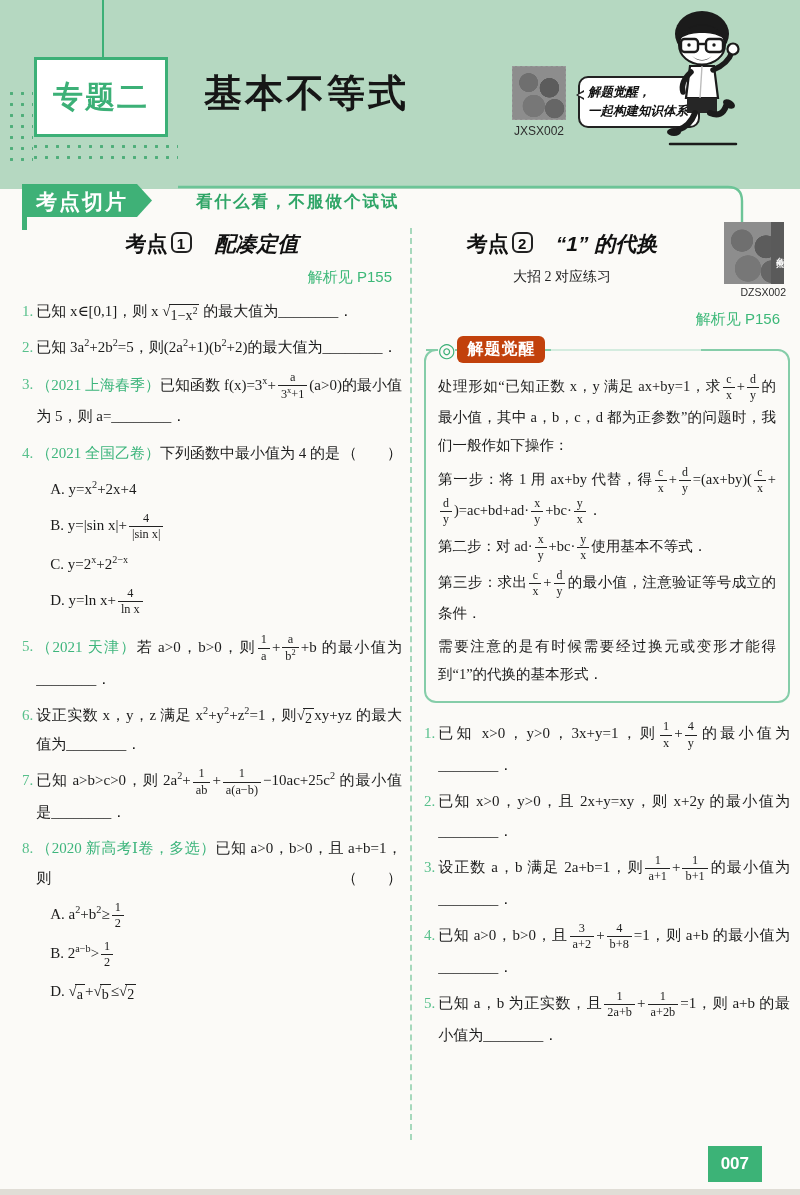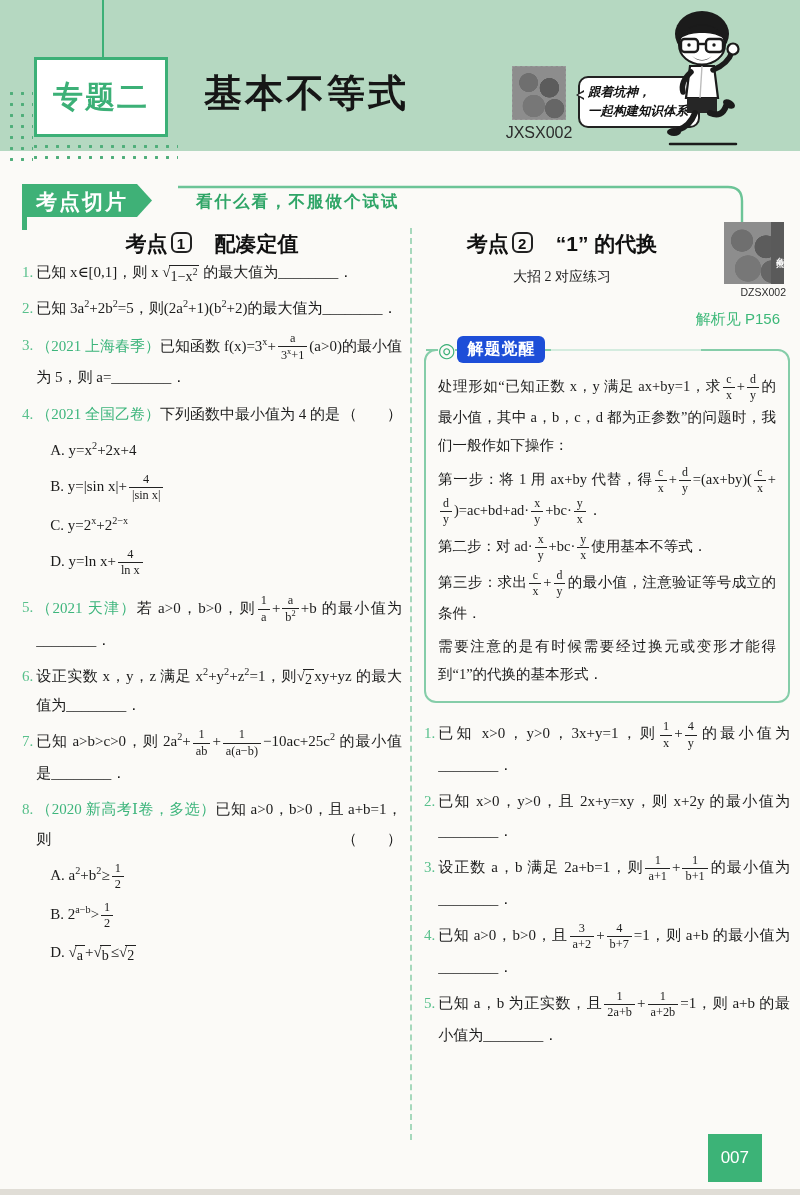--- a/index.html
+++ b/index.html
@@ -4,21 +4,21 @@
 <style>
   * { margin:0; padding:0; box-sizing:border-box; }
   html,body { background:#e9e7e2; }
   .page {
     position:relative; width:800px; height:1195px; margin:0 auto;
     background:#fbfaf7; overflow:hidden;
     font-family:"Liberation Serif","DejaVu Serif",serif; color:#1c1c1c;
   }
 
   
-  .header { position:absolute; left:0; top:0; width:800px; height:151px; background:#b5d8c1; }
+  .header { position:absolute; left:0; top:0; width:800px; height:189px; background:#b5d8c1; }
   .topic-line { position:absolute; left:102px; top:0; width:2px; height:58px; background:#3cb077; }
   .topic-box {
     position:absolute; left:34px; top:57px; width:134px; height:80px;
     background:#fff; border:3px solid #3cb077; display:flex; align-items:center; justify-content:center;
     font-family:"Liberation Sans","DejaVu Sans",sans-serif; font-weight:bold; font-size:30px; color:#3cb077; letter-spacing:2px;
   }
   .dots { background-image:radial-gradient(#4fae7a 1.4px, transparent 1.6px); background-size:11px 11px; position:absolute; }
   .dots-left { left:6px; top:88px; width:27px; height:74px; }
   .dots-bottom { left:30px; top:141px; width:148px; height:25px; }
   .main-title {
@@ -28,21 +28,21 @@
   .qr { background:
       radial-gradient(circle at 30% 30%, #6f6f6f 0 18%, transparent 19%),
       radial-gradient(circle at 70% 40%, #5c5c5c 0 20%, transparent 21%),
       radial-gradient(circle at 40% 75%, #777 0 22%, transparent 23%),
       radial-gradient(circle at 80% 80%, #666 0 16%, transparent 17%),
       #8d8d8d;
     filter:blur(.6px);
   }
   .qr1 { position:absolute; left:512px; top:66px; width:54px; height:54px; border:1px dashed #9a9a9a; }
   .qr1-caption { position:absolute; left:504px; top:124px; width:70px; text-align:center;
-    font-family:"Liberation Sans","DejaVu Sans",sans-serif; font-size:16px; color:#2c2c2c; }
+    font-family:"Liberation Sans","DejaVu Sans",sans-serif; font-size:12px; color:#2c2c2c; }
   .bubble {
     position:absolute; left:578px; top:76px; width:122px; padding:5px 8px;
     background:#fff; border:2px solid #222; border-radius:10px;
     font-size:12.5px; font-style:italic; font-weight:bold; line-height:1.5; color:#111;
   }
   .bubble:before { content:""; position:absolute; left:-9px; top:12px;
     border:5px solid transparent; border-right:8px solid #222; }
   .bubble:after { content:""; position:absolute; left:-5px; top:14px;
     border:3px solid transparent; border-right:6px solid #fff; }
   .mascot { position:absolute; left:650px; top:6px; width:104px; height:150px; }
@@ -63,21 +63,21 @@
 
   
   .col-left  { position:absolute; left:22px;  top:224px; width:380px; }
   .col-right { position:absolute; left:424px; top:224px; width:366px; }
   .divider { position:absolute; left:410px; top:228px; height:912px; border-left:2px dashed #a6d8bc; }
 
   .kd-heading { text-align:center; font-family:"Liberation Sans","DejaVu Sans",sans-serif;
     font-weight:bold; font-size:21px; color:#111; margin-top:6px; }
   .kd-num { display:inline-block; width:21px; height:21px; line-height:20px; text-align:center;
     border:2px solid #222; border-radius:6px; font-size:15px; margin:0 3px; vertical-align:2px; }
-  .kd-title { margin-left:20px; }
+  .kd-title { margin-left:20px;font-style:italic; }
   .ref { text-align:right; color:#3cb878; font-size:15px; margin:10px 10px 10px 0;
     font-family:"Liberation Sans","DejaVu Sans",sans-serif; }
 
   .subtitle { text-align:center; margin:10px 90px 0 0; font-size:14px; color:#222; }
   .qr2-wrap { position:absolute; right:4px; top:-2px; width:62px; }
   .qr2 { position:relative; width:60px; height:62px; }
   .qr2-band { position:absolute; right:0; top:0; bottom:0; width:13px; background:#5a5a5a;
     color:#fff; writing-mode:vertical-rl; font-size:8px; letter-spacing:1px; text-align:center;
     font-family:"Liberation Sans","DejaVu Sans",sans-serif; }
   .qr2-caption { text-align:right; font-family:"Liberation Sans","DejaVu Sans",sans-serif;
@@ -105,48 +105,48 @@
   .radbody { border-top:1.5px solid #222; margin-left:-2px; padding:0 2px; font-size:.94em;
     line-height:1.35; margin-top:1px; }
 
   
   .tipbox { position:relative; margin-top:20px; border:2px solid #85cda9; border-radius:12px;
     padding:16px 10px 8px; }
   .tip-badge { position:absolute; top:-15px; left:0; display:flex; align-items:center; }
   .tip-dash { width:10px; height:2px; background:#85cda9; }
   .tip-icon { font-size:20px; line-height:20px; color:#3cb077; background:#fbfaf7; border-radius:50%;
     margin:0 2px; }
-  .tip-label { background:#1d4ed8; color:#fff; font-family:"Liberation Sans","DejaVu Sans",sans-serif;
+  .tip-label { background:#c2410c; color:#fff; font-family:"Liberation Sans","DejaVu Sans",sans-serif;
     font-weight:bold; font-size:16px; letter-spacing:1px; padding:3px 10px; border-radius:6px; }
   .tip-afterline { width:150px; height:2px; background:#d4ecdf; margin-left:6px; }
   .tip-par { margin:5px 2px; text-align:justify; font-size:14.5px; line-height:1.95; }
 
   .right-problems { margin-top:16px; }
 
   
   .pagenum { position:absolute; right:38px; bottom:13px; background:#3cb377; color:#fff;
-    font-family:"Liberation Sans","DejaVu Sans",sans-serif; font-weight:normal; font-size:17px;
-    padding:14px 13px; }
+    font-family:"Liberation Sans","DejaVu Sans",sans-serif; font-weight:bold; font-size:17px;
+    padding:8px 13px; }
   .bottom-strip { position:absolute; bottom:0; left:0; width:100%; height:6px; background:#e0ddd6; }
 </style>
 </head>
 <body>
 
 <div class="page">
 
   <div class="header">
     <div class="topic-line"></div>
     <div class="dots dots-left"></div>
     <div class="dots dots-bottom"></div>
     <div class="topic-box">专题二</div>
     <div class="main-title">基本不等式</div>
     <div class="qr qr1"></div>
     <div class="qr1-caption">JXSX002</div>
     <div class="bubble">
-      <span>跟着坑神，</span><br>
+      <span>解题觉醒，</span><br>
       <span>一起构建知识体系</span>
     </div>
     <svg class="mascot" viewBox="0 0 104 150">
       <ellipse cx="52" cy="28" rx="27" ry="23" fill="#1b1b1b"></ellipse>
       <ellipse cx="52" cy="39" rx="23" ry="19.5" fill="#fff" stroke="#1b1b1b" stroke-width="2"></ellipse>
       <path d="M29,33 Q40,18 52,20 Q66,18 75,33 Q64,26 52,27 Q40,26 29,33" fill="#1b1b1b"></path>
       <rect x="31" y="33" width="17" height="13" rx="3.5" fill="#fff" fill-opacity="0.35" stroke="#1b1b1b" stroke-width="2.4"></rect>
       <rect x="56" y="33" width="17" height="13" rx="3.5" fill="#fff" fill-opacity="0.35" stroke="#1b1b1b" stroke-width="2.4"></rect>
       <line x1="48" y1="38" x2="56" y2="38" stroke="#1b1b1b" stroke-width="2.4"></line>
       <circle cx="39" cy="39" r="1.7" fill="#1b1b1b"></circle>
@@ -173,20 +173,21 @@
     <path d="M2,3 H552 Q566,3 566,17 V52" fill="none" stroke="#6cc497" stroke-width="2.4"></path>
     <circle cx="566" cy="57" r="4" fill="#fbfaf7" stroke="#6cc497" stroke-width="2"></circle>
   </svg>
 
   <div class="divider"></div>
 
   <div class="col-left">
     <div class="kd-heading">
       <span>考点</span><span class="kd-num">1</span><span class="kd-title">配凑定值</span>
     </div>
+    <div class="ref">解析见 P155</div>
     <div class="problems" id="left-problems">
         <div class="problem">
           <span class="pnum">1.</span>
           <div class="ptext">已知 x∈[0,1]，则 x <span class="sqrt">
               <span class="radsign">√</span>
               <span class="radbody">1−x<sup>2</sup></span>
             </span> 的最大值为________．</div>
         </div>
         <div class="problem">
           <span class="pnum">2.</span>
@@ -357,21 +358,21 @@
               <span class="fden">b+1</span>
             </span>的最小值为________．</div>
         </div>
         <div class="problem">
           <span class="pnum">4.</span>
           <div class="ptext">已知 a&gt;0，b&gt;0，且<span class="frac">
               <span class="fnum">3</span>
               <span class="fden">a+2</span>
             </span>+<span class="frac">
               <span class="fnum">4</span>
-              <span class="fden">b+7</span>
+              <span class="fden">b+8</span>
             </span>=1，则 a+b 的最小值为________．</div>
         </div>
         <div class="problem">
           <span class="pnum">5.</span>
           <div class="ptext">已知 a，b 为正实数，且<span class="frac">
               <span class="fnum">1</span>
               <span class="fden">2a+b</span>
             </span>+<span class="frac">
               <span class="fnum">1</span>
               <span class="fden">a+2b</span>

